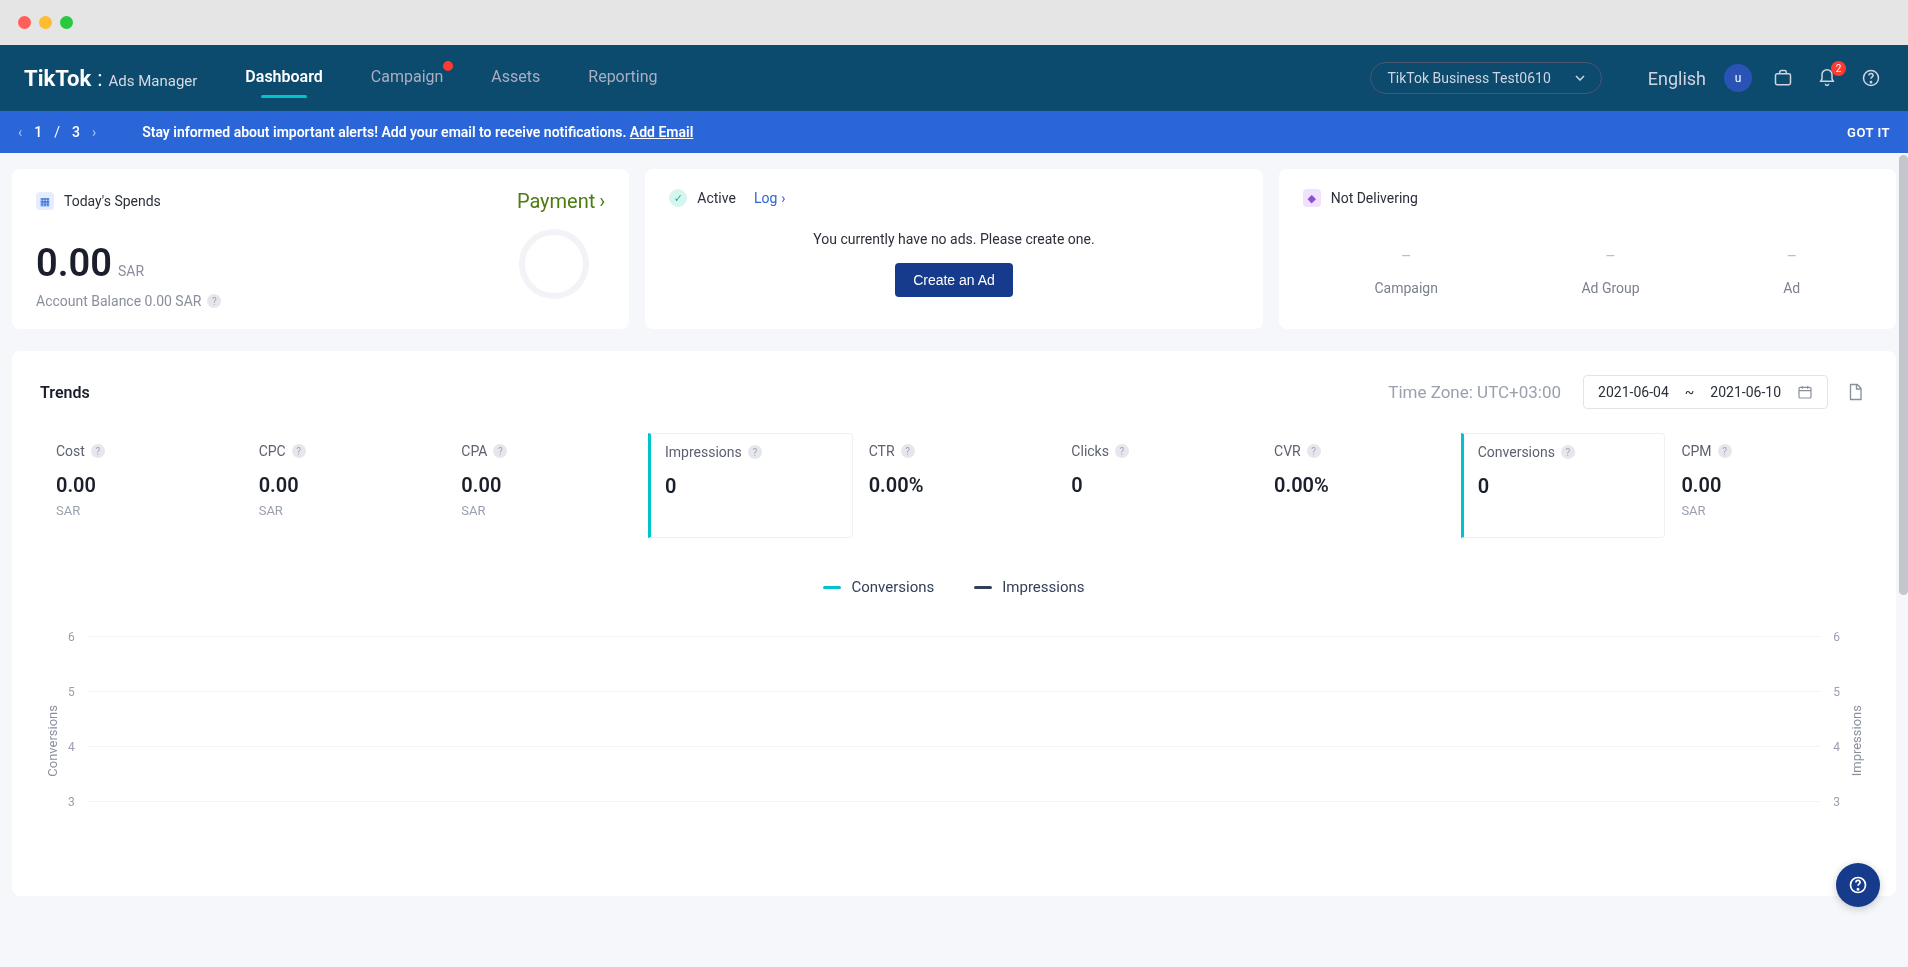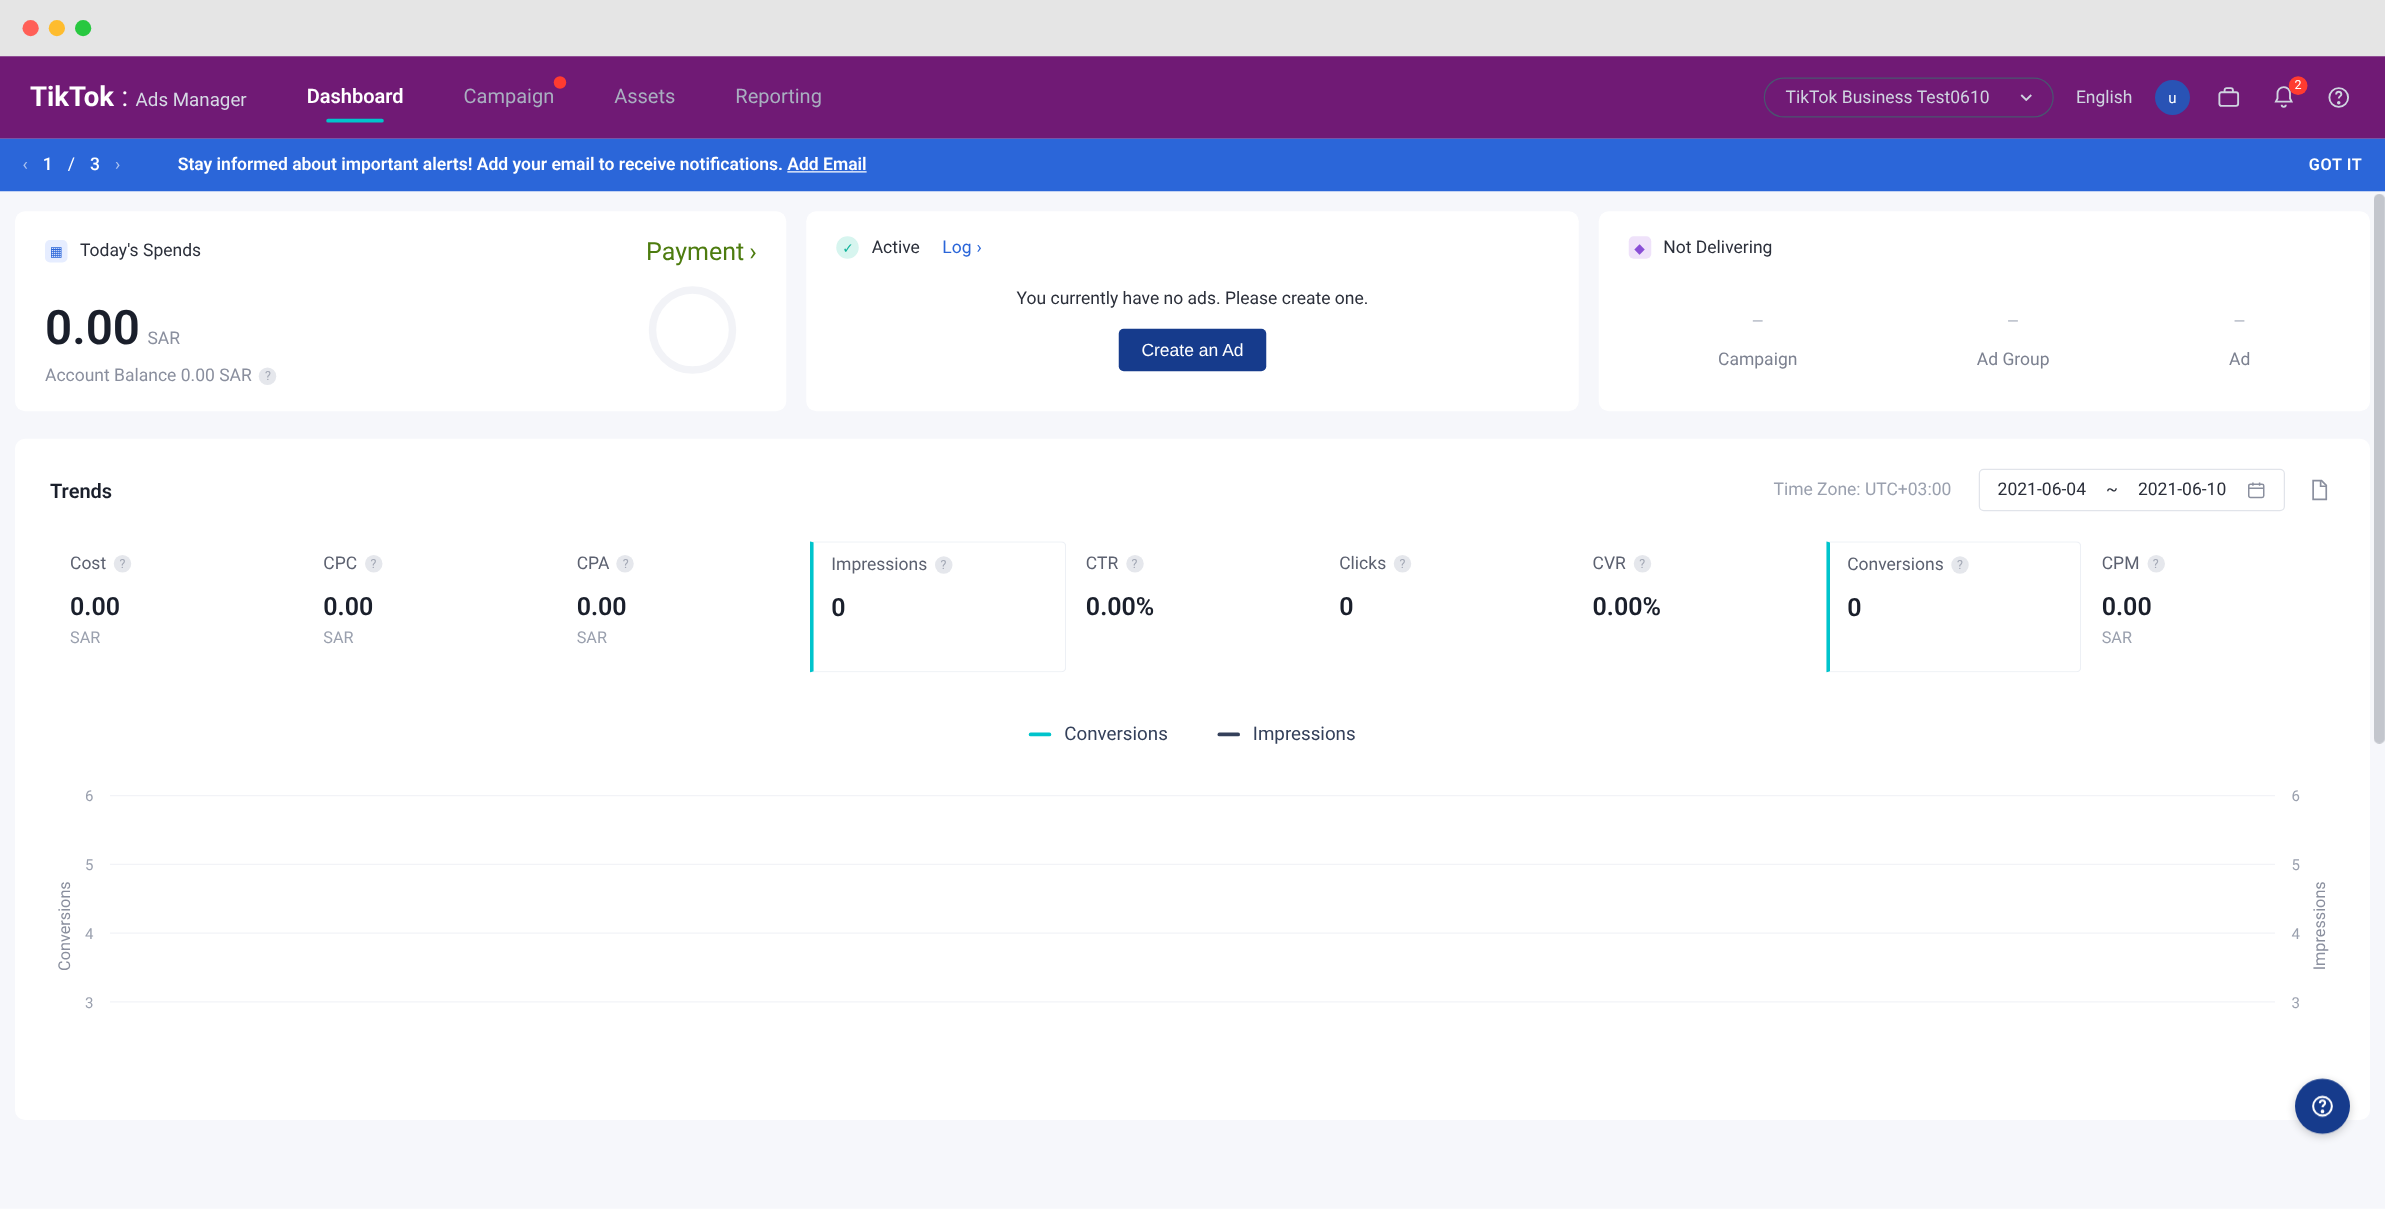--- a/index.html
+++ b/index.html
@@ -6,31 +6,31 @@
 body { font-family: -apple-system, BlinkMacSystemFont, 'Segoe UI', Roboto, sans-serif; background: #f6f7fb; overflow-x: hidden; }
 
 
 .titlebar { height: 45px; background: #e5e5e5; display: flex; align-items: center; padding-left: 18px; gap: 8px; }
 .dot { width: 13px; height: 13px; border-radius: 50%; }
 .dot.red { background: #ff5f57; }
 .dot.yellow { background: #febc2e; }
 .dot.green { background: #28c840; }
 
 
-.topnav { height: 66px; background: #701a75; color: #fff; display: flex; align-items: center; padding: 0 24px; }
+.topnav { height: 66px; background: #0c4a6e; color: #fff; display: flex; align-items: center; padding: 0 24px; }
 .logo { display: flex; align-items: baseline; gap: 6px; font-weight: 700; font-size: 22px; }
 .logo .sub { font-size: 15px; font-weight: 400; color: #d6dae5; }
 .navlinks { display: flex; margin-left: 48px; gap: 48px; }
 .navlinks a { color: #a9afc0; font-size: 16px; cursor: pointer; position: relative; padding-bottom: 4px; }
 .navlinks a.active { color: #fff; font-weight: 600; }
 .navlinks a.active::after { content: ""; position: absolute; left: 20%; right: 20%; bottom: -8px; height: 3px; background: #00c4cc; border-radius: 2px; }
 .badge-dot { position: absolute; top: -6px; right: -10px; width: 10px; height: 10px; background: #ff3b30; border-radius: 50%; }
 .nav-right { margin-left: auto; display: flex; align-items: center; gap: 18px; }
 .account-pill { border: 1px solid #4a5570; border-radius: 22px; padding: 7px 16px; display: flex; align-items: center; gap: 24px; font-size: 14px; color: #cfd4e0; cursor: pointer; }
-.lang { color: #cfd4e0; font-size: 14px; cursor: pointer; }
+.lang { color: #cfd4e0; font-size: 18px; cursor: pointer; margin-left: 28px; }
 .avatar { width: 28px; height: 28px; border-radius: 50%; background: #2953b5; color: #fff; display: flex; align-items: center; justify-content: center; font-size: 12px; cursor: pointer; }
 .icon-btn { width: 26px; height: 26px; display: flex; align-items: center; justify-content: center; color: #cfd4e0; cursor: pointer; position: relative; }
 .bell-badge { position: absolute; top: -4px; right: -6px; min-width: 15px; height: 15px; background: #ff3b30; border-radius: 8px; color: #fff; font-size: 10px; display: flex; align-items: center; justify-content: center; padding: 0 3px; }
 
 
 .alertbar { height: 42px; background: #2b66d9; color: #fff; display: flex; align-items: center; padding: 0 18px; font-size: 14px; }
 .alert-nav { display: flex; align-items: center; gap: 12px; margin-right: 46px; }
 .alert-nav .arrow { opacity: .6; cursor: pointer; }
 .alert-nav .page { font-weight: 500; }
 .alert-text { font-weight: 600; }
@@ -55,21 +55,21 @@
 .create-btn { margin: 16px auto 0; display: block; background: #163b8c; color: #fff; border: none; padding: 9px 18px; border-radius: 4px; font-size: 14px; cursor: pointer; }
 .deliv-row { display: flex; justify-content: space-around; margin-top: 40px; }
 .deliv-item { text-align: center; }
 .deliv-item .dash { color: #b9bec9; font-size: 16px; }
 .deliv-item .lbl { margin-top: 14px; color: #7c8190; font-size: 14px; }
 
 
 .trends-card { background: #fff; margin: 6px 12px 20px; border-radius: 8px; padding: 24px 28px 40px; }
 .trends-head { display: flex; align-items: center; }
 .trends-head h2 { font-size: 16px; color: #1a1f2b; font-weight: 600; }
-.tz { margin-left: auto; color: #9aa0ae; font-size: 14px; }
+.tz { margin-left: auto; color: #9aa0ae; font-size: 17px; }
 .date-pick { margin-left: 22px; border: 1px solid #e1e4ea; border-radius: 4px; padding: 8px 14px; display: flex; align-items: flex-start; gap: 16px; font-size: 14px; color: #2b2f3a; cursor: pointer; }
 .export { margin-left: 14px; width: 26px; height: 26px; display: flex; align-items: center; justify-content: center; color: #8a8f9e; cursor: pointer; }
 .metrics { display: flex; margin-top: 24px; }
 .metric { flex: 1; padding: 10px 14px 20px; cursor: pointer; border-left: 2px solid transparent; }
 .metric.selected { border-left: 3px solid #00c4cc; border-top: 1px solid #edf0f5; border-right: 1px solid #edf0f5; border-bottom: 1px solid #edf0f5; border-radius: 0 4px 4px 0; }
 .metric .mlbl { font-size: 14px; color: #5c6170; display: flex; align-items: center; gap: 6px; }
 .metric .mval { margin-top: 14px; font-size: 20px; font-weight: 600; color: #1a1f2b; }
 .metric .mcur { margin-top: 6px; font-size: 13px; color: #9aa0ae; }
 .help-q { width: 14px; height: 14px; border-radius: 50%; background: #e5e7ec; color: #a3a8b5; font-size: 10px; display: inline-flex; align-items: center; justify-content: center; }
 

